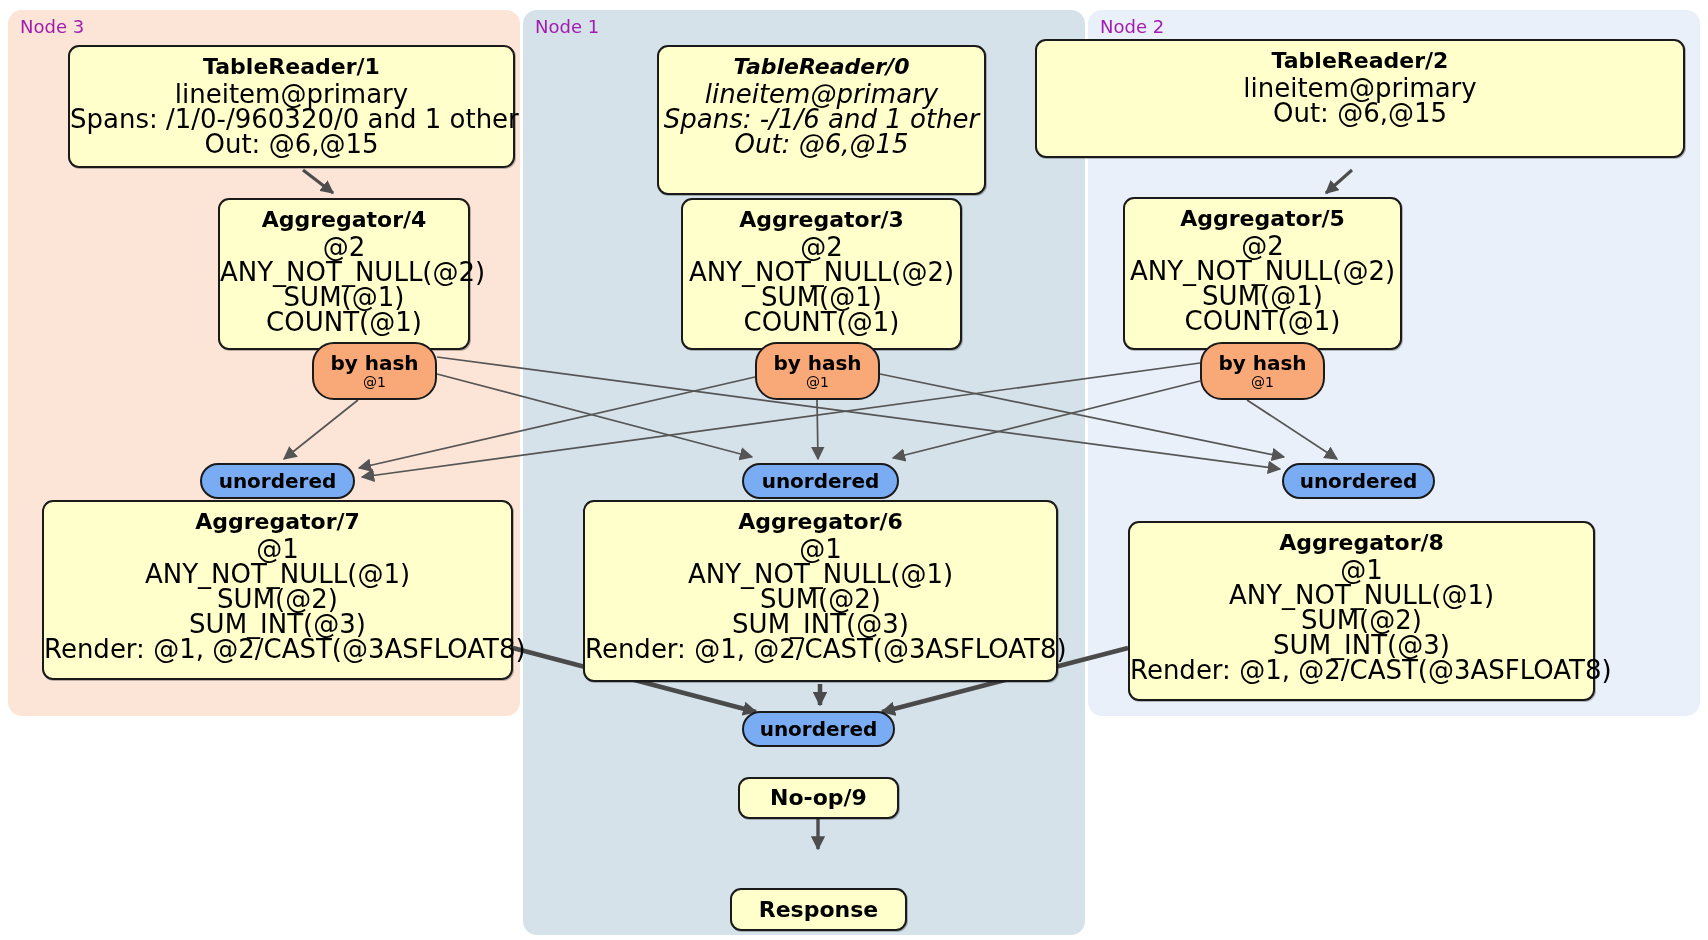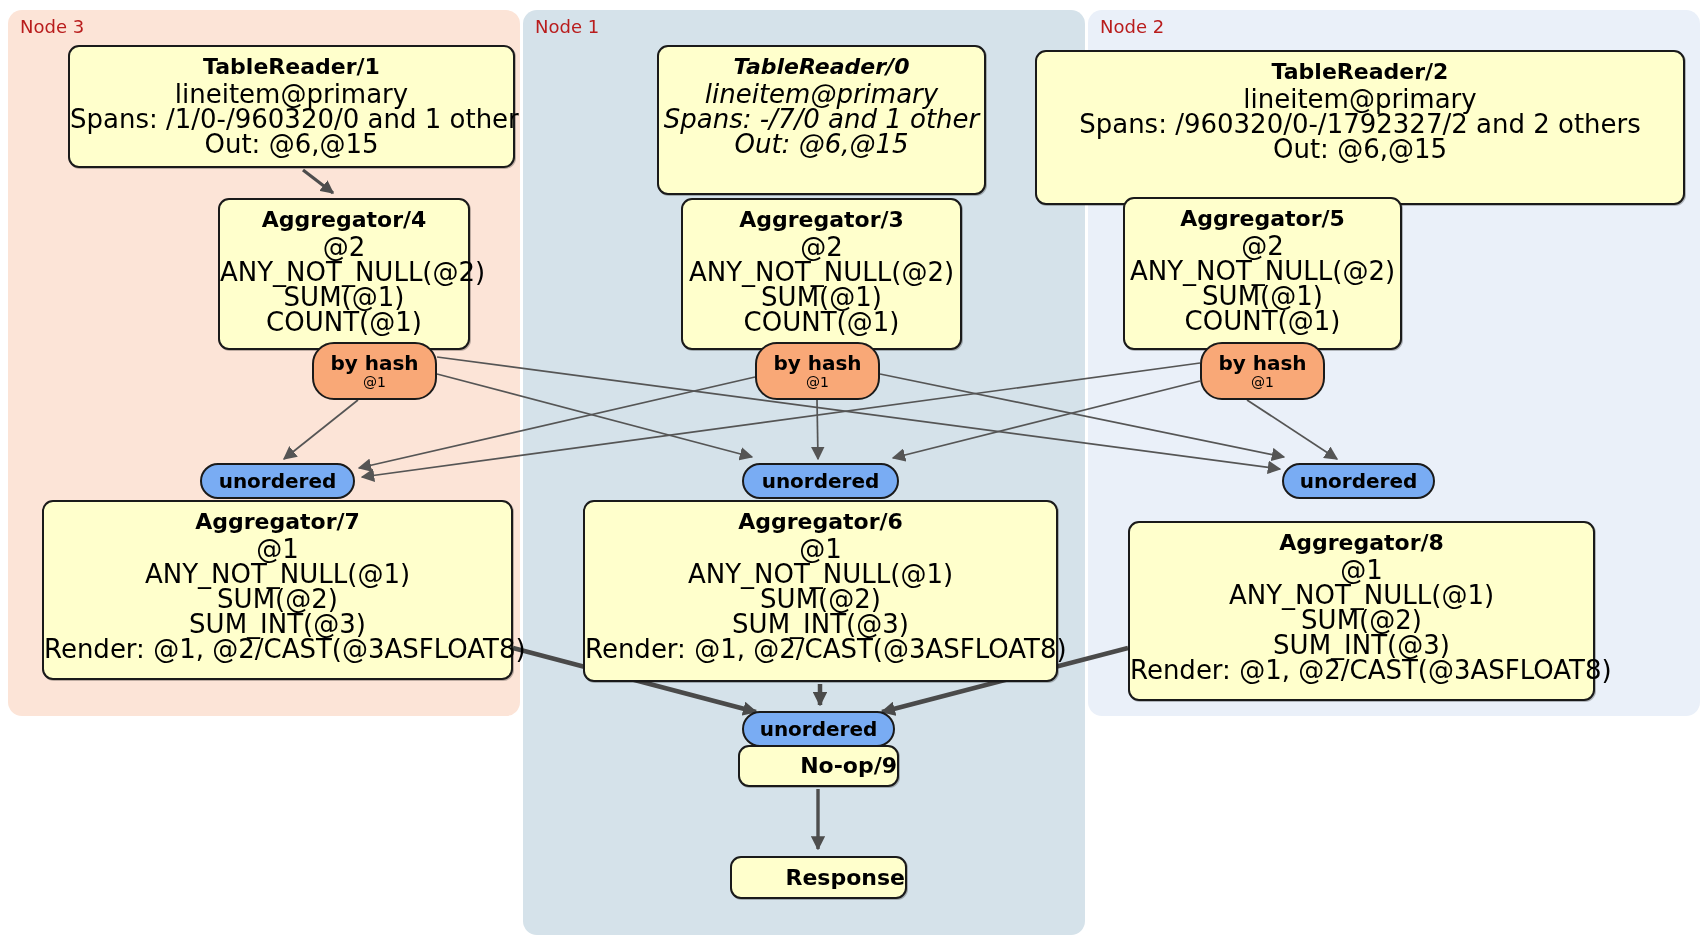--- a/index.html
+++ b/index.html
@@ -2,30 +2,30 @@
 <html><head>
 <meta charset="utf-8">
 <style>
   html,body{margin:0;padding:0;background:#ffffff;}
   .canvas{
     position:relative;width:1708px;height:940px;overflow:hidden;
     font-family:"DejaVu Sans","Liberation Sans",sans-serif;color:#000;
     background:#ffffff;
   }
   .region{position:absolute;border-radius:14px;z-index:1;}
-  .rlabel{position:absolute;top:6px;left:12px;font-size:18px;color:#b91c1c;}
+  .rlabel{position:absolute;top:6px;left:12px;font-size:18px;color:#a21caf;}
   .edges{position:absolute;left:0;top:0;z-index:2;}
   .proc{
     position:absolute;background:#ffffcc;border:2px solid #1a1a1a;border-radius:11px;
     box-sizing:border-box;text-align:center;z-index:3;padding-top:5px;
     box-shadow:1px 1px 0 rgba(0,0,0,0.25);
   }
   .ptitle{font-size:22px;font-weight:bold;line-height:30px;white-space:nowrap;}
   .pline{font-size:26px;line-height:25px;white-space:nowrap;}
-  .proc.single{display:flex;align-items:center;justify-content:flex-end;padding-top:0;}
+  .proc.single{display:flex;align-items:center;justify-content:center;padding-top:0;margin-top:32px;}
   .router{
     position:absolute;width:125px;height:58px;background:#f9a877;border:2px solid #1a1a1a;
     border-radius:22px;box-sizing:border-box;z-index:4;text-align:right;
     display:flex;flex-direction:column;align-items:center;justify-content:center;
   }
   .router .rt{font-size:20px;font-weight:bold;line-height:22px;}
   .router .rd{font-size:14px;line-height:16px;}
   .sync{
     position:absolute;height:36px;background:#79acf3;border:2px solid #1a1a1a;
     border-radius:18px;box-sizing:border-box;z-index:4;
@@ -84,27 +84,26 @@
 
   <div class="proc" style="left:68px;top:45px;width:447px;height:123px;">
     <div class="ptitle">TableReader/1</div>
     <div class="pline">lineitem@primary</div>
     <div class="pline">Spans: /1/0-/960320/0 and 1 other</div>
     <div class="pline">Out: @6,@15</div>
   </div>
   <div class="proc" style="left:657px;top:45px;width:329px;height:150px;font-style:italic;">
     <div class="ptitle">TableReader/0</div>
     <div class="pline">lineitem@primary</div>
-    <div class="pline">Spans: -/7/0 and 1 other</div>
+    <div class="pline">Spans: -/1/6 and 1 other</div>
     <div class="pline">Out: @6,@15</div>
   </div>
-  <div class="proc" style="left:1035px;top:50px;width:650px;height:155px;">
+  <div class="proc" style="left:1035px;top:39px;width:650px;height:119px;">
     <div class="ptitle">TableReader/2</div>
     <div class="pline">lineitem@primary</div>
-    <div class="pline">Spans: /960320/0-/1792327/2 and 2 others</div>
     <div class="pline">Out: @6,@15</div>
   </div>
 
   <div class="proc" style="left:218px;top:198px;width:252px;height:152px;">
     <div class="ptitle">Aggregator/4</div>
     <div class="pline">@2</div>
     <div class="pline">ANY_NOT_NULL(@2)</div>
     <div class="pline">SUM(@1)</div>
     <div class="pline">COUNT(@1)</div>
   </div>

